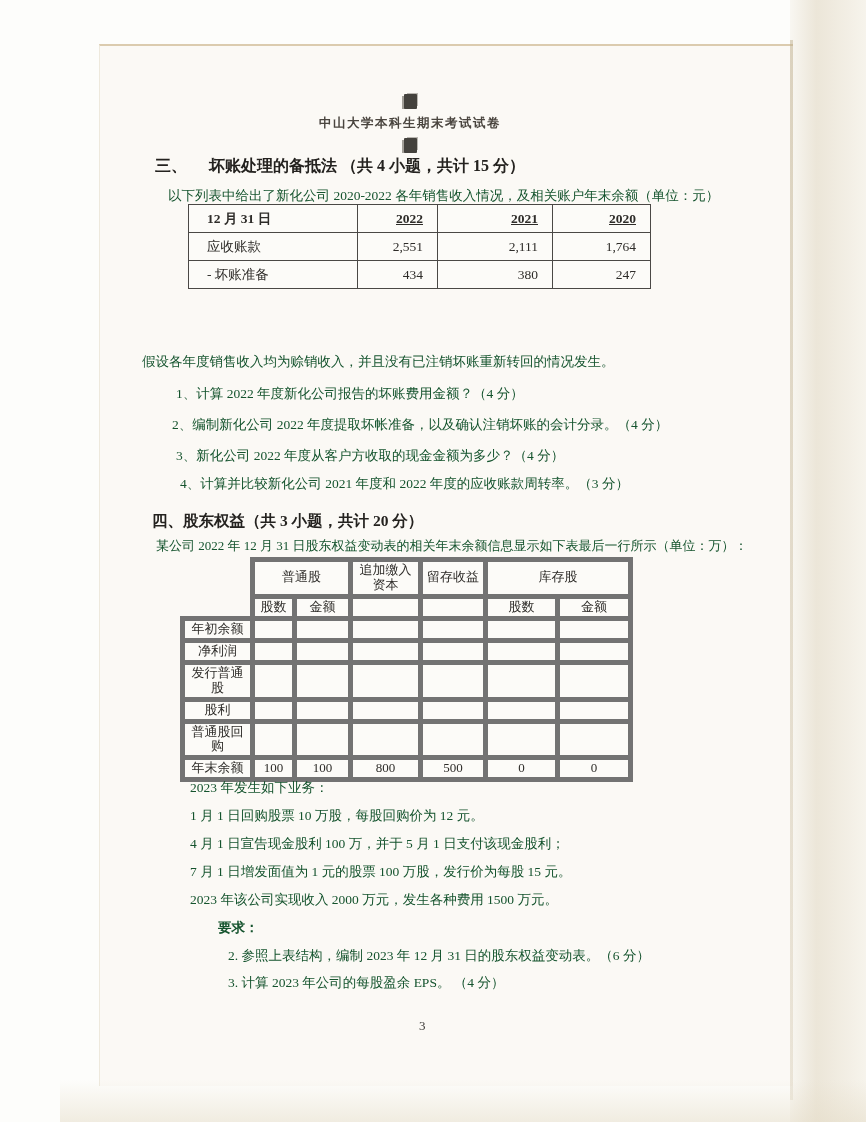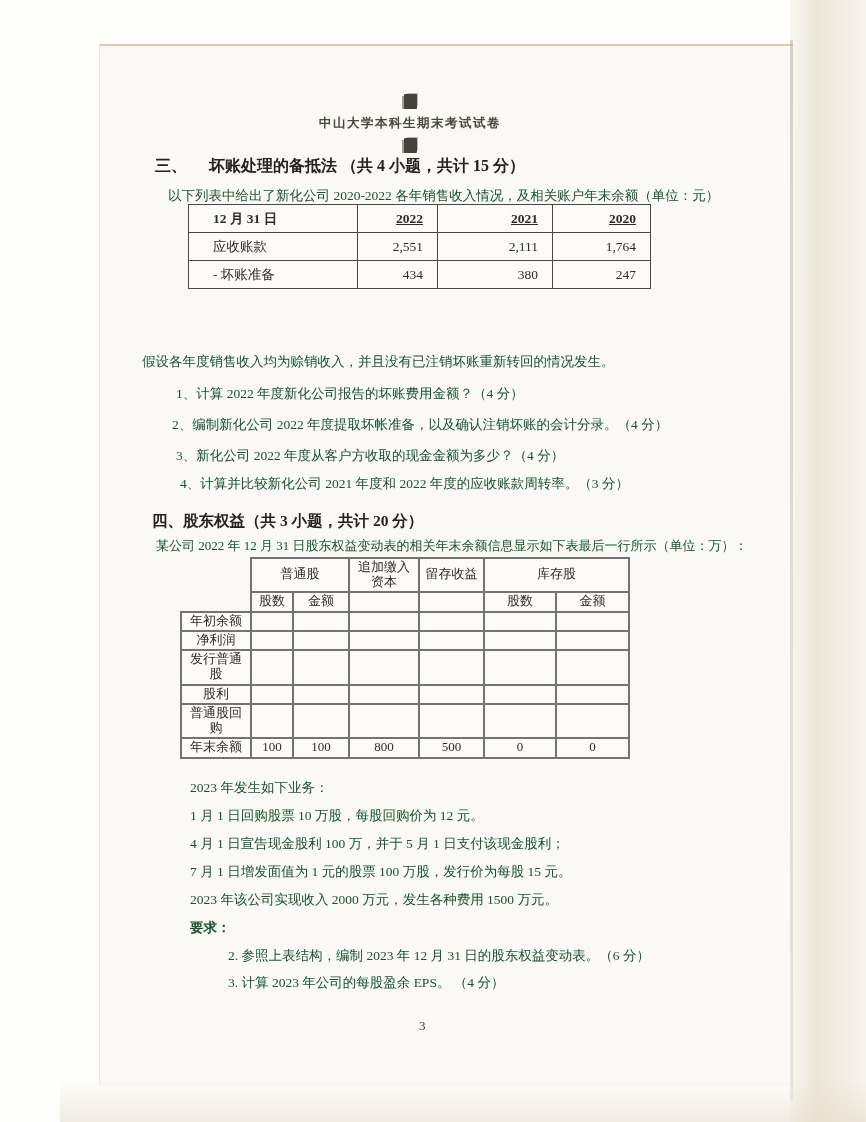--- a/index.html
+++ b/index.html
@@ -42,38 +42,38 @@
   .stamp {
     display:inline-block; width:13px; height:15px;
     background:#44423d;
     box-shadow:-3px 1px 0 -1px rgba(90,85,75,.55), 2px -2px 0 -1px rgba(90,85,75,.4);
     border-radius:1px;
   }
 
   .sec-heading { font-size:16px; font-weight:bold; color:#24221f; }
   .sec-heading .gap { display:inline-block; width:22px; }
   .body-text { font-size:13.5px; color:#14532d; }
-  .bold { font-weight:bold; }
+  .bold { font-weight:bold;margin-left:28px; }
 
   
   table { border-collapse:collapse; table-layout:fixed; }
   .t1 td {
     border:1px solid #4a4845; height:28px;
-    font-size:13.5px; padding:0 14px 0 24px; color:#2e2c29;
+    font-size:13.5px; padding:0 14px 0 18px; color:#2e2c29;
     background:rgba(255,255,255,.35);
   }
   .t1 td.lab { text-align:left; }
   .t1 td.num { text-align:right; }
   .t1 tr.hdr td { font-weight:bold; }
   .t1 tr.hdr td.yr { text-align:right; }
   .t1 tr.hdr td.yr span { text-decoration:underline; }
 
   
   .t2 td {
-    border:2px solid #737373; font-size:13px; text-align:center;
+    border:5px solid #737373; font-size:13px; text-align:center;
     color:#2e2c29; padding:1px 4px; line-height:1.15;
     background:rgba(255,255,255,.3);
   }
   .t2 td.noborder { border-top:none; border-left:none; background:transparent; }
   .t2 td.grp { white-space:normal; }
   .t2 td.rowlab { white-space:normal; }
 
   .req-line { display:flex; gap:10px; }
   .page-num { font-size:13px; color:#3a3835; }
 </style>

